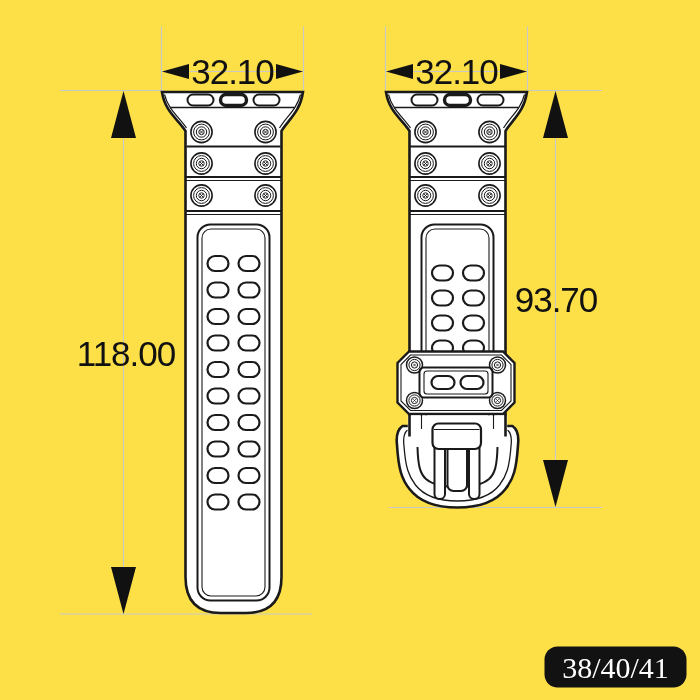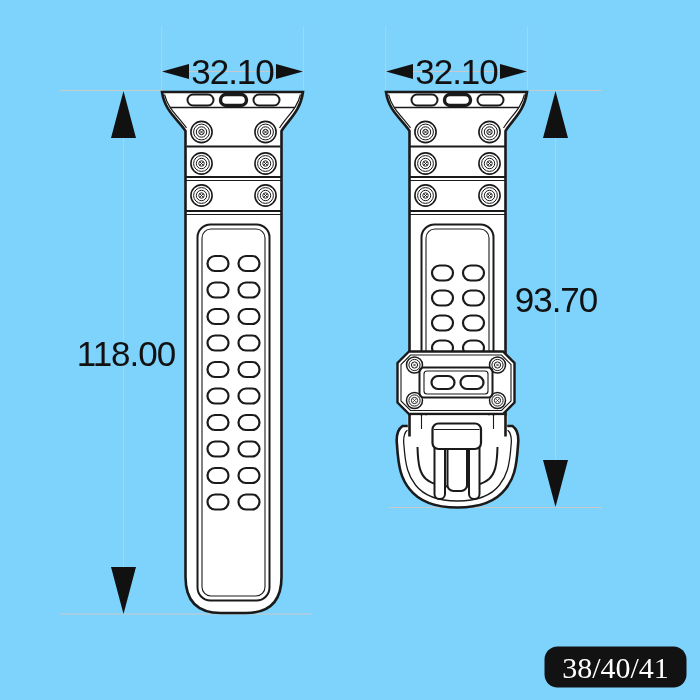--- a/index.html
+++ b/index.html
@@ -1,16 +1,16 @@
 <!DOCTYPE html>
 <html><head>
 <meta charset="utf-8">
 <style>
   html,body{margin:0;padding:0;background:#ffffff;}
-  .stage{width:700px;height:700px;position:relative;background:#7dd3fc;overflow:hidden;}
+  .stage{width:700px;height:700px;position:relative;background:#fde047;overflow:hidden;}
   svg{display:block;}
   
   .ln{fill:none;stroke:#1a1a1a;}
   .fw{fill:#ffffff;stroke:#1a1a1a;}
   .tn{fill:none;stroke:#1a1a1a;stroke-width:1.1;}
   .gray{fill:none;stroke:#c9c9c9;stroke-width:1.1;}
   .arrow{fill:#111111;stroke:none;}
   .dim{font-family:"Liberation Sans","DejaVu Sans",sans-serif;font-size:35px;letter-spacing:-1px;fill:#111111;text-anchor:middle;}
   .badge-text{font-family:"Liberation Serif","DejaVu Serif",serif;font-size:30px;fill:#ffffff;text-anchor:middle;}
   .hole{fill:#ffffff;stroke:#1a1a1a;stroke-width:2.2;}

